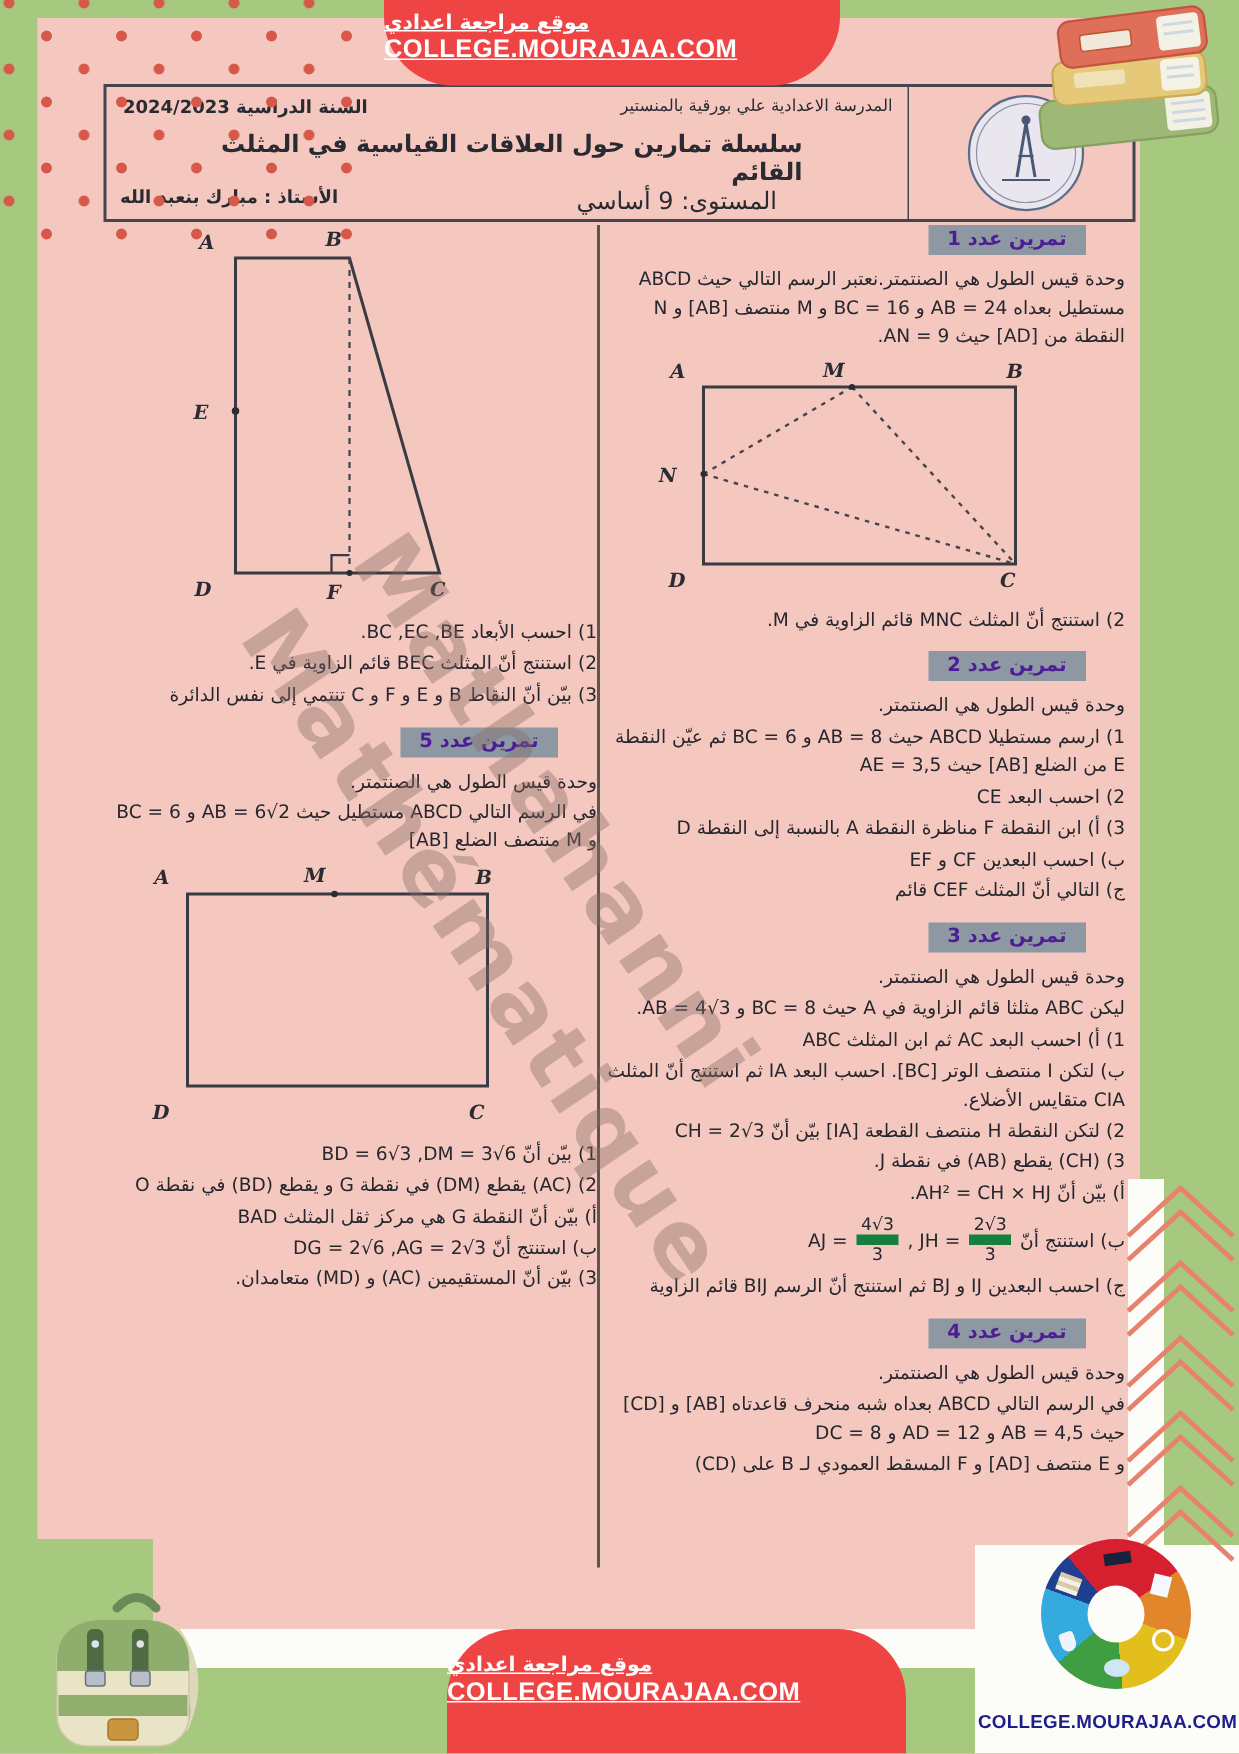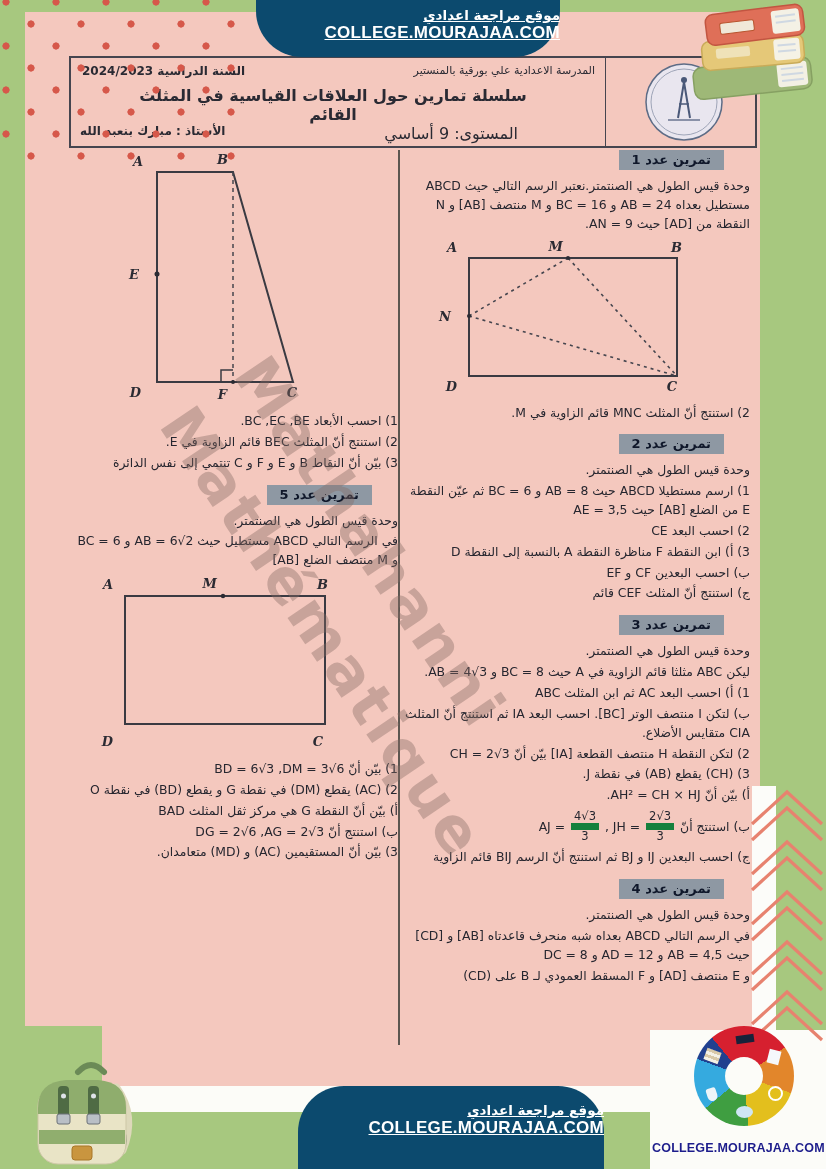--- a/index.html
+++ b/index.html
@@ -10,21 +10,21 @@
   }
   
   .dots{
     position:absolute;left:0;top:0;width:252px;height:164px;z-index:3;pointer-events:none;
     background-image:
       radial-gradient(circle,#d6584a 3.3px,rgba(0,0,0,0) 3.9px),
       radial-gradient(circle,#d6584a 3.3px,rgba(0,0,0,0) 3.9px);
     background-size:50px 44px,50px 44px;
     background-position:6px 2px,31px 24px;
   }
-  .badge{position:absolute;background:#0c4a6e;text-align:right;color:#ffffff;z-index:4;}
+  .badge{position:absolute;background:#ef4444;text-align:left;color:#ffffff;z-index:4;}
   .badge-top{left:256px;top:0;width:304px;height:57px;border-radius:0 0 46px 46px;padding-top:7px;box-sizing:border-box;}
   .badge-bottom{left:298px;top:1086px;width:306px;height:83px;border-radius:46px 46px 0 0;padding-top:16px;box-sizing:border-box;}
   .badge .l1{font-size:13.5px;font-weight:bold;text-decoration:underline;display:block;}
   .badge .l2{font-size:17px;font-weight:bold;text-decoration:underline;letter-spacing:.3px;display:block;font-family:"Liberation Sans",sans-serif;}
   .white-band{position:absolute;left:0;top:1086px;width:826px;height:26px;background:#fcfcf8;z-index:2;}
   .green-corner{position:absolute;left:0;top:1026px;width:102px;height:143px;background:#a7c87f;z-index:3;}
   .books{position:absolute;left:684px;top:2px;z-index:4;}
   .chevrons{position:absolute;left:748px;top:786px;z-index:3;}
   .backpack{position:absolute;left:16px;top:1056px;z-index:4;}
   .corner-white{position:absolute;left:650px;top:1030px;width:176px;height:139px;background:#fcfcf8;z-index:2;}
@@ -39,33 +39,33 @@
   .ic-globe{left:42px;top:80px;width:17px;height:12px;background:#cfe6f4;border-radius:50%;}
   .ic-flask{left:13px;top:62px;width:10px;height:13px;background:#eef4f8;border-radius:3px 3px 6px 6px;transform:rotate(-18deg);}
   .corner-caption{position:absolute;left:652px;top:1141px;width:172px;text-align:center;z-index:3;
     font-family:"Liberation Sans",sans-serif;font-weight:bold;font-size:12.5px;color:#1d1d8c;letter-spacing:.2px;}
   
   .page{
     position:absolute;left:25px;top:12px;width:735px;height:1074px;background:#f4c8be;z-index:1;
     direction:rtl;
   }
   .doc-table{position:absolute;left:44px;top:44px;width:688px;height:92px;border:2px solid #45454f;box-sizing:border-box;}
-  .doc-table .cell-txt{position:absolute;color:#2a2a33;white-space:nowrap;}
+  .doc-table .cell-txt{position:absolute;color:#2a2a33;white-space:nowrap;text-align:right;}
   .year{left:11px;top:6px;font-size:12px;font-weight:600;}
   .school{right:160px;top:6px;font-size:11px;}
   .doc-title{left:60px;right:220px;top:28px;text-align:center;font-size:16px;font-weight:bold;white-space:normal!important;}
   .level{right:237px;top:66px;font-size:16px;}
   .teacher{left:9px;top:66px;font-size:12px;font-weight:600;}
   .stamp-cell{position:absolute;left:534px;top:0;bottom:0;width:150px;border-left:1.5px solid #45454f;}
   
   .col-divider{position:absolute;left:373px;top:138px;width:1.5px;height:895px;background:#5c5650;}
   .col{position:absolute;top:136px;color:#26262f;}
   .col-right{left:378px;width:347px;}
   .col-left{left:46px;width:327px;}
-  .ex-head{display:inline-block;background:#8e98a3;color:#0f172a;font-weight:bold;font-size:13px;
+  .ex-head{display:inline-block;background:#8e98a3;color:#4c1d95;font-weight:bold;font-size:13px;
     padding:2px 13px 3px;margin:10px 26px 5px 0;}
   .ex-head.first{margin-top:2px;}
   .t{font-size:12.4px;line-height:1.52;margin:2px 0;text-align:right;}
   .figwrap{text-align:center;margin:4px 0;}
   .figlbl{font-family:"DejaVu Serif",serif;font-style:italic;font-weight:bold;font-size:13px;fill:#2b2b33;}
   .frac{display:inline-block;vertical-align:-9px;text-align:center;line-height:1.15;font-size:11.5px;margin:0 2px;}
   .fnum{display:block;border-bottom:7px solid #15803d;padding:0 3px;}
   .fden{display:block;}
   .mu{white-space:nowrap;}
   .frac-line{margin:5px 0;}
@@ -133,21 +133,21 @@
     </div>
 
     <div class="t">2) استنتج أنّ المثلث MNC قائم الزاوية في M.</div>
 
     <div class="ex-head">تمرين عدد 2</div>
     <div class="t">وحدة قيس الطول هي الصنتمتر.</div>
     <div class="t">1) ارسم مستطيلا ABCD حيث AB = 8 و BC = 6 ثم عيّن النقطة E من الضلع ‎[AB]‎ حيث AE = 3,5</div>
     <div class="t">2) احسب البعد CE</div>
     <div class="t">3) أ)  ابن النقطة F مناظرة النقطة A بالنسبة إلى النقطة D</div>
     <div class="t">ب) احسب البعدين CF و EF</div>
-    <div class="t">ج) استنتج أنّ المثلث CEF قائم</div>
+    <div class="t">ج) التالي أنّ المثلث CEF قائم</div>
 
     <div class="ex-head">تمرين عدد 3</div>
     <div class="t">وحدة قيس الطول هي الصنتمتر.</div>
     <div class="t">ليكن ABC مثلثا قائم الزاوية في A حيث BC = 8 و AB = 4√3.</div>
     <div class="t">1) أ)  احسب البعد AC ثم ابن المثلث ABC</div>
     <div class="t">ب) لتكن I منتصف الوتر ‎[BC]‎. احسب البعد IA ثم استنتج أنّ المثلث CIA متقايس الأضلاع.</div>
     <div class="t">2) لتكن النقطة H منتصف القطعة ‎[IA]‎ بيّن أنّ CH = 2√3</div>
     <div class="t">3) ‎(CH)‎ يقطع ‎(AB)‎ في نقطة J.</div>
     <div class="t">أ)  بيّن أنّ AH² = CH × HJ.</div>
     <div class="t frac-line">

